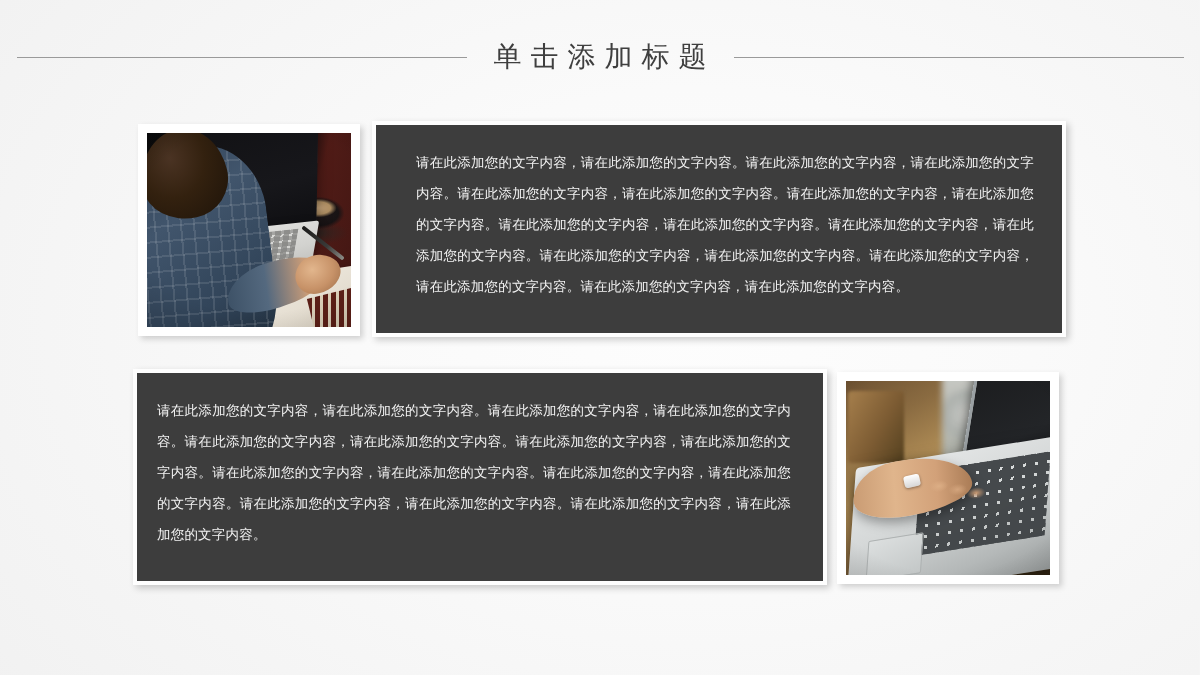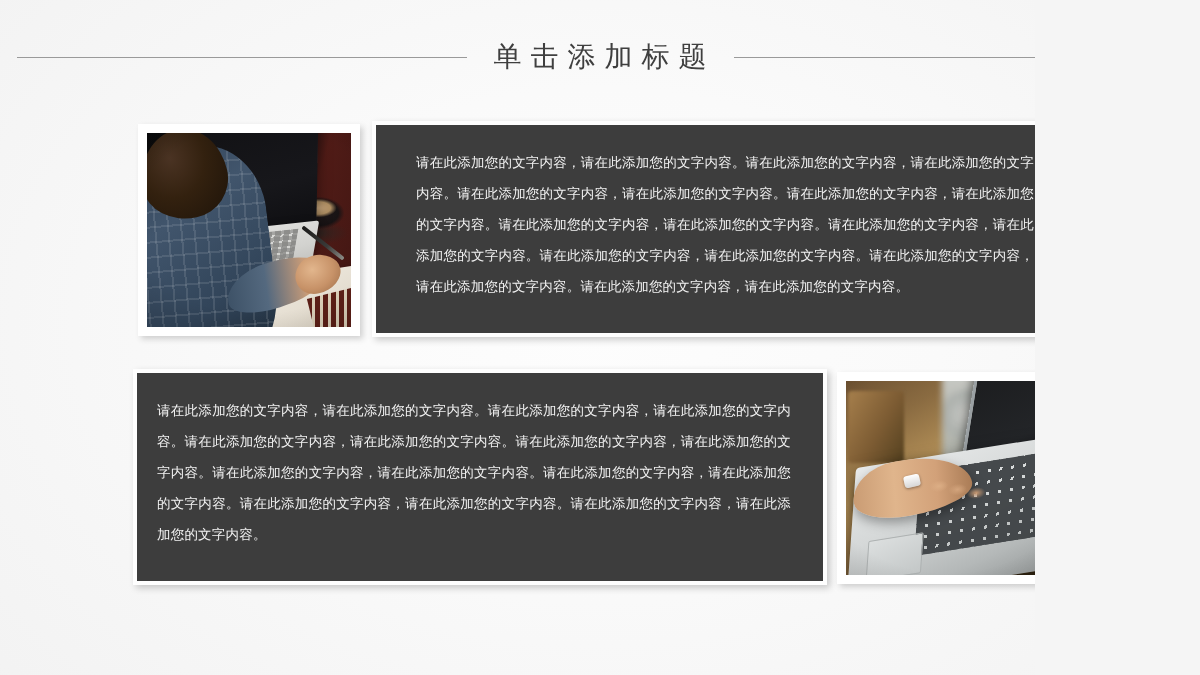--- a/index.html
+++ b/index.html
@@ -11,21 +11,21 @@
     overflow: hidden;
   }
 
   body {
     font-family: "Liberation Sans", "DejaVu Sans", sans-serif;
     background: #f5f5f5;
   }
 
   .slide {
     position: relative;
-    width: 1035px;
+    width: 1199px;
     height: 675px;
     background:
       radial-gradient(ellipse 900px 620px at 58% 48%, #fdfdfd 0%, #fafafa 38%, #f5f5f5 72%, #f1f1f1 100%);
     overflow: hidden;
   }
 
   
   .title-bar {
     position: absolute;
     top: 34px;

